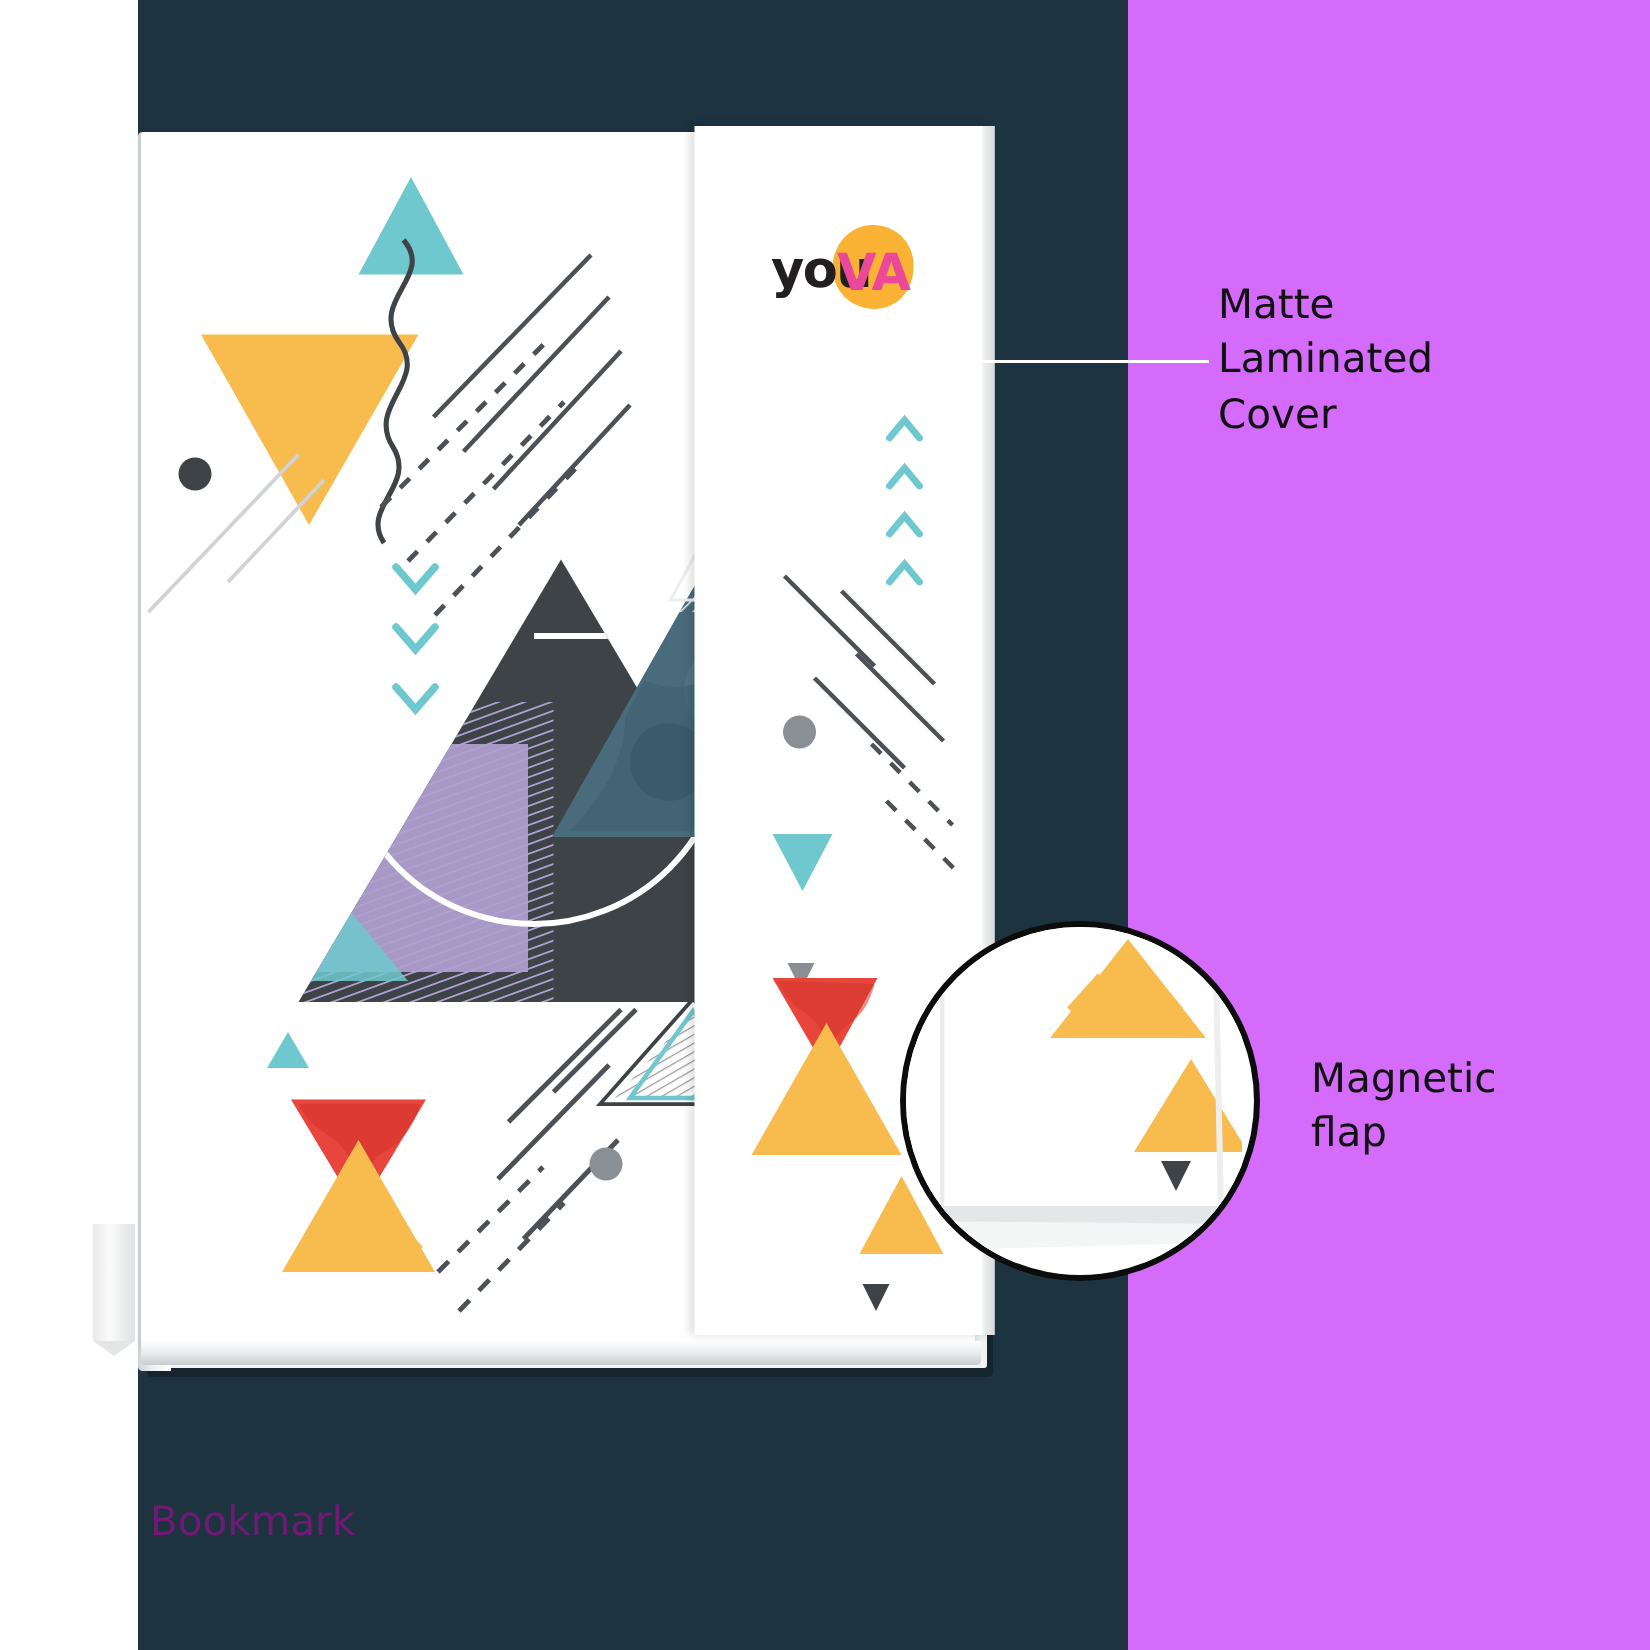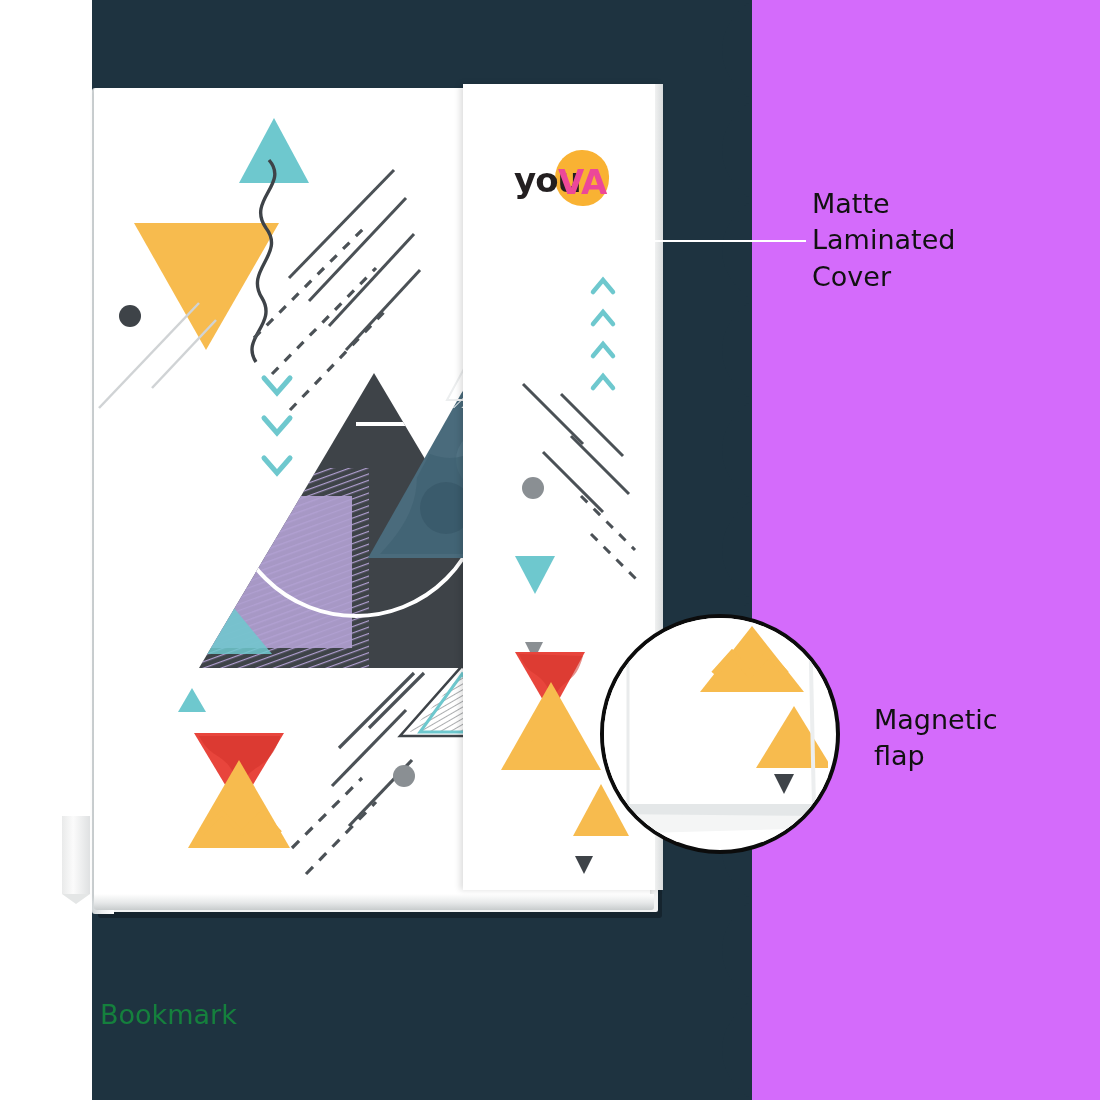--- a/index.html
+++ b/index.html
@@ -180,21 +180,21 @@
     line-height: 1.35;
     font-weight: 500;
     color: #111111;
     white-space: pre-line;
   }
   .label-matte { left: 812px; top: 186px; }
   .label-magnetic { left: 858px; top: 702px; margin-left: 16px; }
   .label-bookmark {
     left: 100px;
     top: 997px;
-    color: #15803d;
+    color: #701a75;
     font-size: 27px;
   }
   .leader-line {
     position: absolute;
     left: 610px;
     top: 240px;
     width: 196px;
     height: 2px;
     background: #ffffff;
   }

